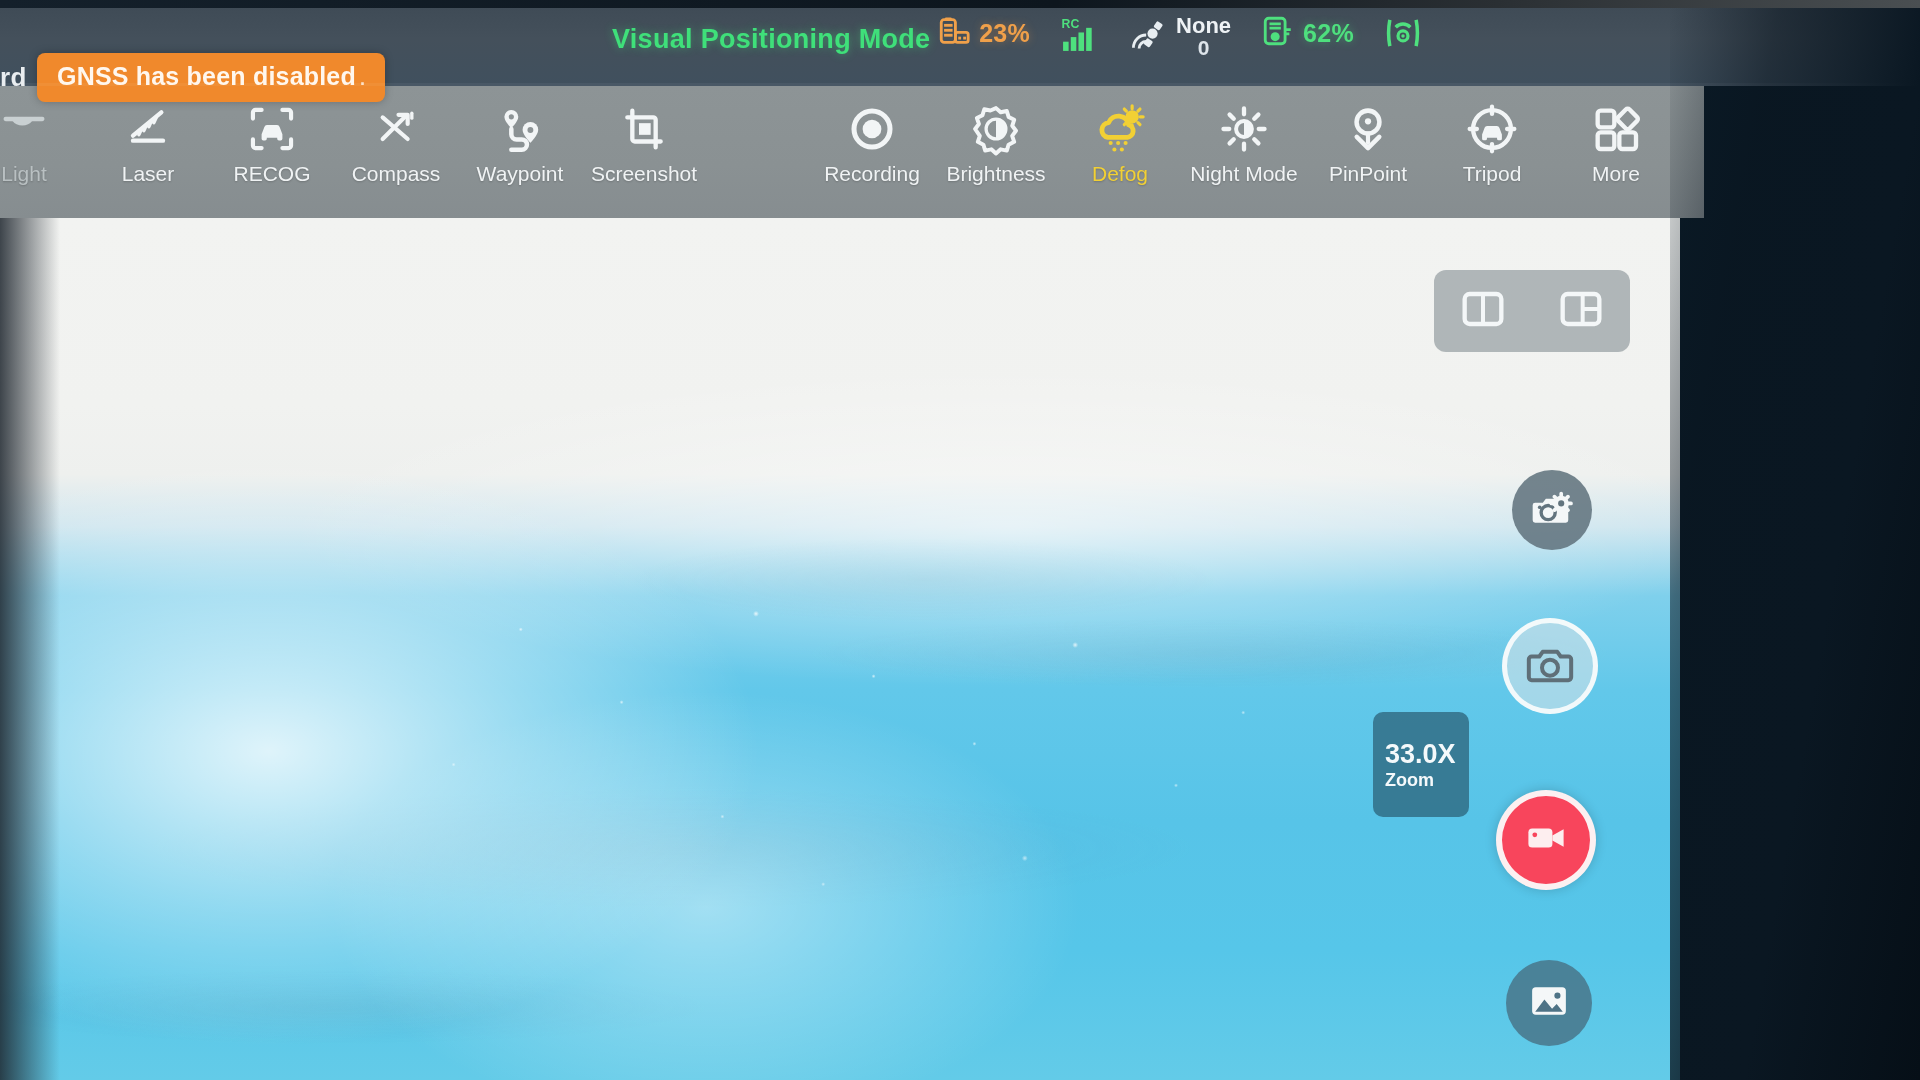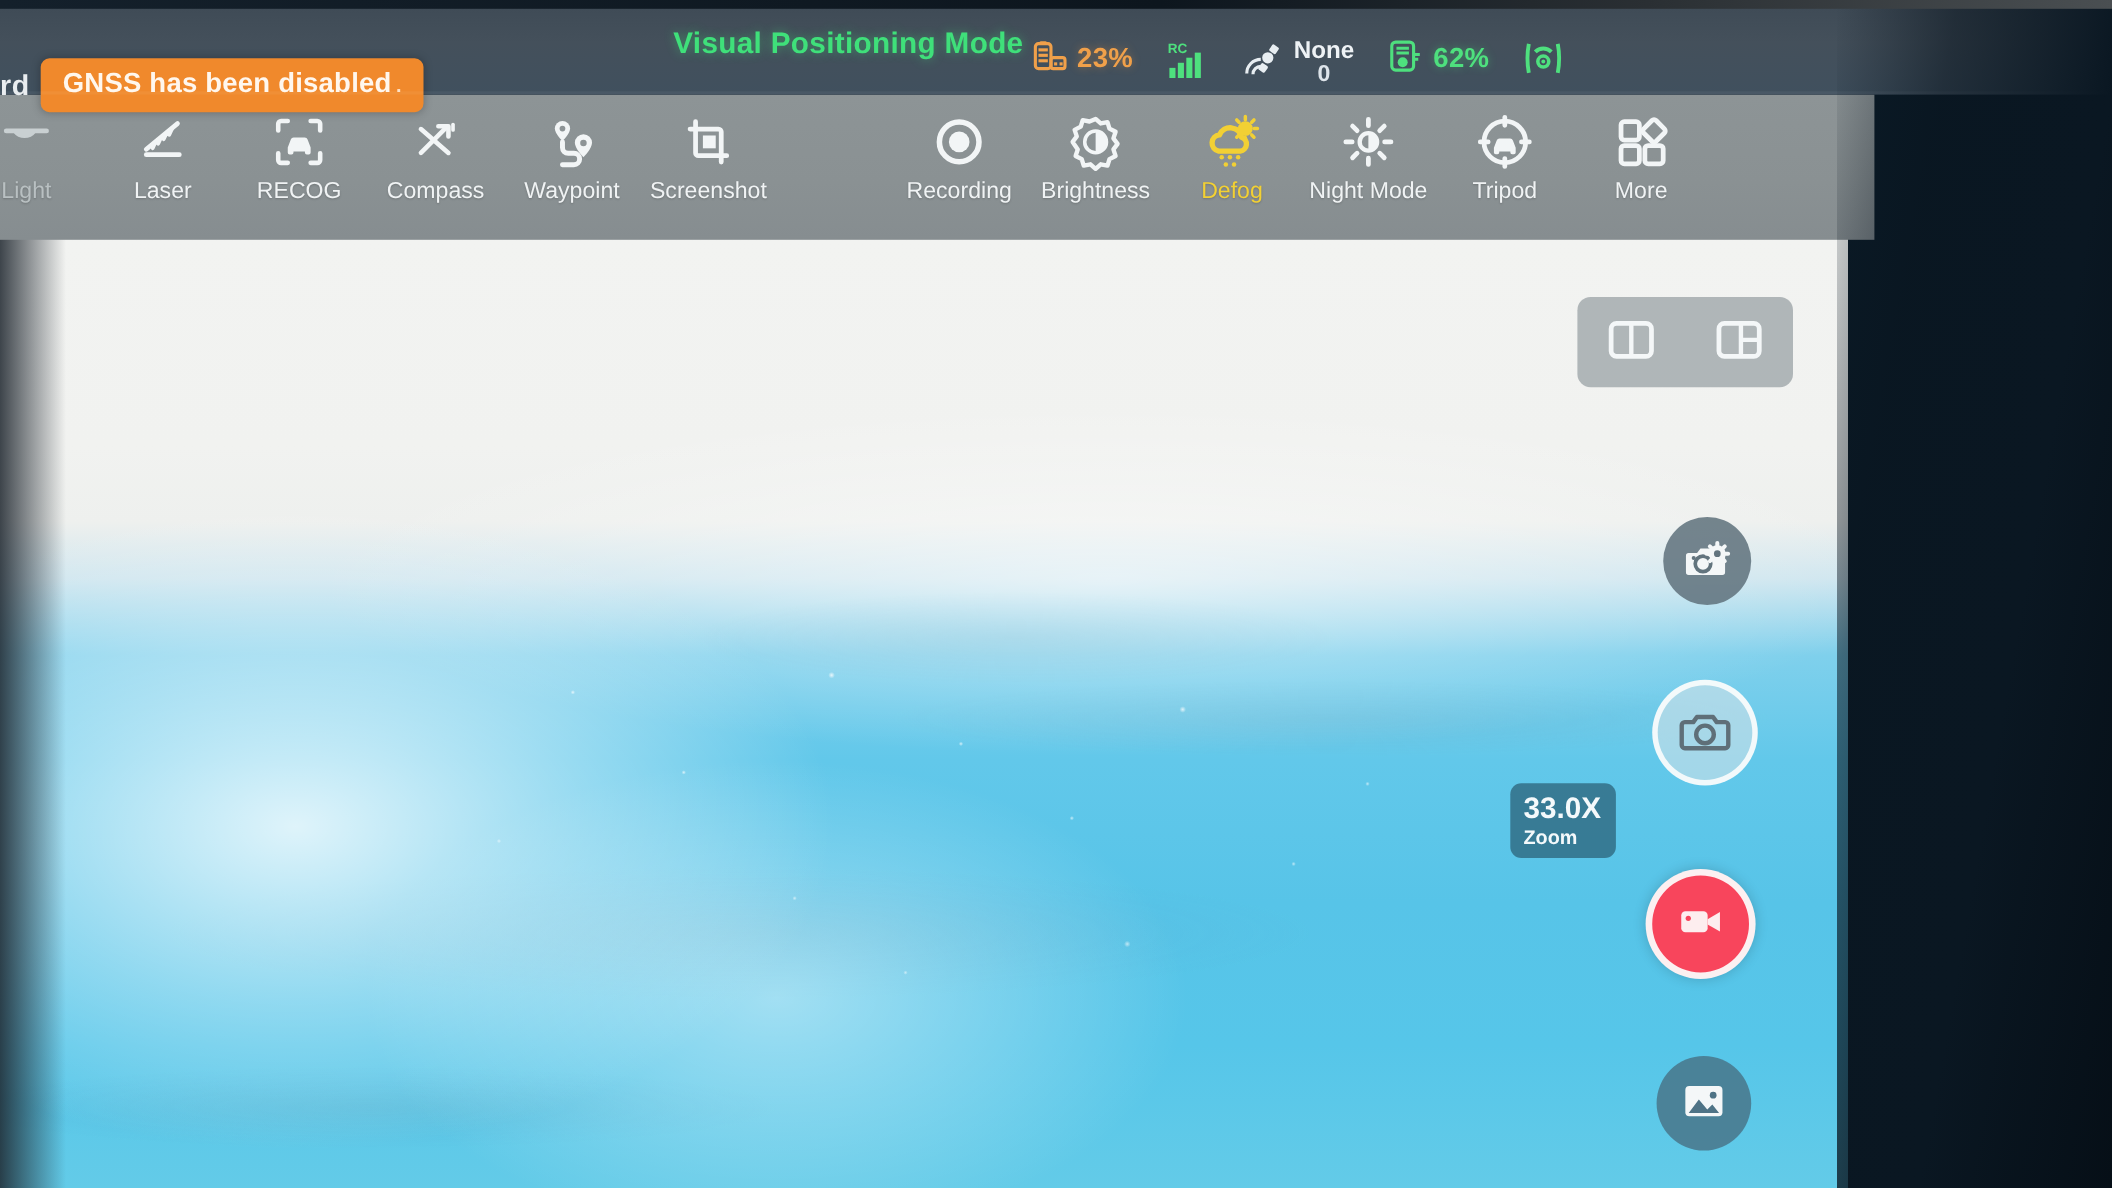--- a/index.html
+++ b/index.html
@@ -65,21 +65,21 @@
     letter-spacing:.5px; }
   .warn-pill { background:#f0892c; color:#fff7ee; font-size:25px; font-weight:bold;
     padding:9px 20px 11px 20px; border-radius:8px; letter-spacing:.2px;
     box-shadow:0 0 8px rgba(0,0,0,.25); white-space:nowrap; }
   .warn-pill .dot { font-size:18px; opacity:.8; margin-left:4px; }
 
   .sb-mode { position:absolute; left:612px; top:24px; color:#3fe07a;
     font-size:27px; font-weight:bold; text-shadow:0 0 10px rgba(60,230,120,.45);
     letter-spacing:.3px; }
 
-  .sb-right { position:absolute; right:498px; top:14px; display:flex; align-items:flex-start; gap:30px;margin-top:20px; }
+  .sb-right { position:absolute; right:498px; top:14px; display:flex; align-items:flex-start; gap:30px; }
   .sb-item { display:flex; align-items:center; gap:8px; }
   .sb-val { font-size:25px; font-weight:bold; letter-spacing:.3px; }
   .sb-val.orange { color:#f0a04a; text-shadow:0 0 8px rgba(240,150,60,.4); }
   .sb-val.green { color:#4ee07e; text-shadow:0 0 8px rgba(70,230,120,.4); }
   .sat-text { display:flex; flex-direction:column; align-items:center; line-height:1.05; }
   .sat-text .t1 { color:#eef2f5; font-size:22px; font-weight:bold; }
   .sat-text .t2 { color:#dde4ea; font-size:21px; font-weight:bold; }
 
   
   #toolbar { position:absolute; left:0; top:86px; width:1704px; height:132px;
@@ -108,21 +108,21 @@
     background:rgba(98,116,126,.88); }
   #btn-shutter { left:1502px; top:618px; width:96px; height:96px;
     background:rgba(218,228,232,.55); border:5px solid rgba(250,252,252,.92); }
   #btn-record { left:1496px; top:790px; width:100px; height:100px;
     background:#f8455c; border:6px solid rgba(252,253,253,.93);
     box-shadow:0 0 12px rgba(0,0,0,.18); }
   #btn-gallery { left:1506px; top:960px; width:86px; height:86px;
     background:rgba(70,110,130,.78); }
 
   
-  #zoom-badge { position:absolute; left:1373px; top:712px; width:96px; height:68px;
+  #zoom-badge { position:absolute; left:1373px; top:712px; width:96px; height:105px;
     background:rgba(42,94,116,.72); border-radius:10px; z-index:12;
     display:flex; flex-direction:column; align-items:flex-start;
     justify-content:center; padding-left:12px; }
   #zoom-badge .z1 { color:#f4f9fb; font-size:27px; font-weight:bold; line-height:1.15; }
   #zoom-badge .z2 { color:#f4f9fb; font-size:18px; font-weight:bold; line-height:1.15; }
 </style>
 </head>
 <body>
 
 <div id="screen">
@@ -336,20 +336,31 @@
         <span class="ico">
           <svg width="54" height="54" viewBox="0 0 30 30">
             <path d="M15 11 a4 4 0 0 1 0 8 z" fill="#f2f5f6"></path>
             <circle cx="15" cy="15" r="4.4" fill="none" stroke="#f2f5f6" stroke-width="2.2"></circle>
             <path d="M15 3.6 v3.2 M15 23.2 v3.2 M3.6 15 h3.2 M23.2 15 h3.2 M7 7 l2.3 2.3 M20.7 20.7 l2.3 2.3 M23 7 l-2.3 2.3 M9.3 20.7 L7 23" stroke="#f2f5f6" stroke-width="2.4" stroke-linecap="round"></path>
           </svg>
         </span>
         <span class="lbl">Night Mode</span>
       </div>
 
+      <div class="tool">
+        <span class="ico">
+          <svg width="52" height="52" viewBox="0 0 30 30">
+            <circle cx="15" cy="11" r="6.6" fill="none" stroke="#f2f5f6" stroke-width="2.6"></circle>
+            <circle cx="15" cy="10.6" r="1.8" fill="#f2f5f6"></circle>
+            <path d="M15 17.6 V23" stroke="#f2f5f6" stroke-width="2.4" stroke-linecap="round"></path>
+            <path d="M8.5 19.5 L15 26 L21.5 19.5" fill="none" stroke="#f2f5f6" stroke-width="2.6" stroke-linecap="round" stroke-linejoin="round"></path>
+          </svg>
+        </span>
+        <span class="lbl">PinPoint</span>
+      </div>
 
       <div class="tool">
         <span class="ico">
           <svg width="54" height="54" viewBox="0 0 30 30">
             <circle cx="15" cy="15" r="10.5" fill="none" stroke="#f2f5f6" stroke-width="2.4"></circle>
             <path d="M15 2.6 v4 M15 23.4 v4 M2.6 15 h4 M23.4 15 h4" stroke="#f2f5f6" stroke-width="2.4" stroke-linecap="round"></path>
             <path d="M9.5 18 l1.4-3.7 a1.5 1.5 0 0 1 1.4-1 h5.4 a1.5 1.5 0 0 1 1.4 1 L20.5 18 v2.4 a.9 .9 0 0 1-.9 .9 h-.9 a.9 .9 0 0 1-.9-.9 v-.5 h-5.6 v.5 a.9 .9 0 0 1-.9 .9 h-.9 a.9 .9 0 0 1-.9-.9 z" fill="#f2f5f6"></path>
           </svg>
         </span>
         <span class="lbl">Tripod</span>

